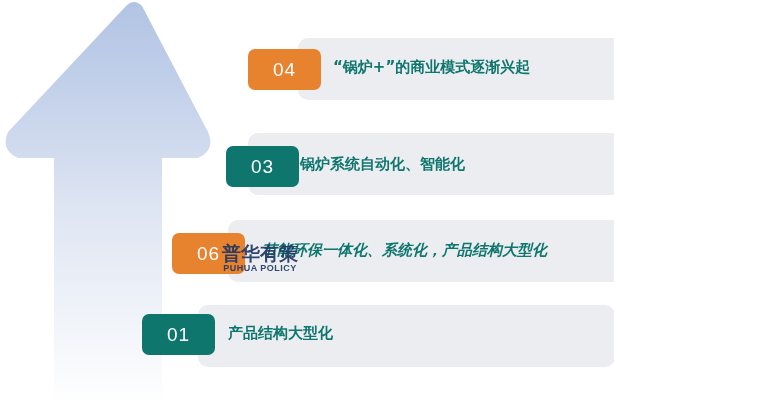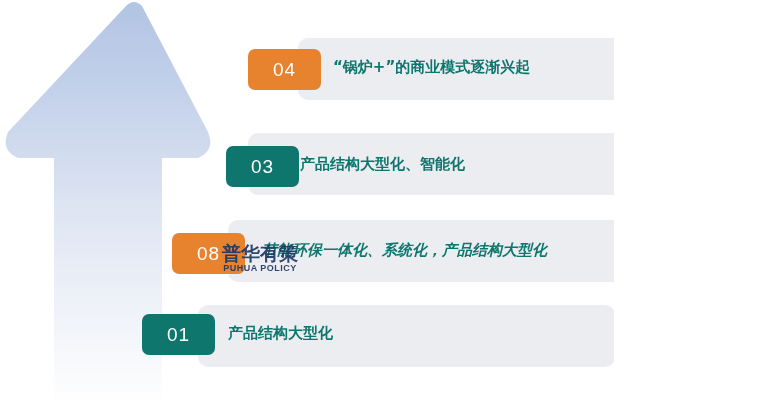--- a/index.html
+++ b/index.html
@@ -142,26 +142,26 @@
 
   <div class="row" id="row-04">
     <div class="row-bar"></div>
     <div class="row-badge badge-orange">04</div>
     <div class="row-text">“锅炉+”的商业模式逐渐兴起</div>
   </div>
 
   <div class="row" id="row-03">
     <div class="row-bar"></div>
     <div class="row-badge badge-blue">03</div>
-    <div class="row-text">产品结构大型化、智能化</div>
+    <div class="row-text">锅炉系统自动化、智能化</div>
   </div>
 
   <div class="row" id="row-02">
     <div class="row-bar"></div>
-    <div class="row-badge badge-orange">08</div>
+    <div class="row-badge badge-orange">06</div>
     <div class="row-text">节能环保一体化、系统化，产品结构大型化</div>
   </div>
 
   <div class="row" id="row-01">
     <div class="row-bar"></div>
     <div class="row-badge badge-blue">01</div>
     <div class="row-text">产品结构大型化</div>
   </div>
 
   <div id="watermark">

